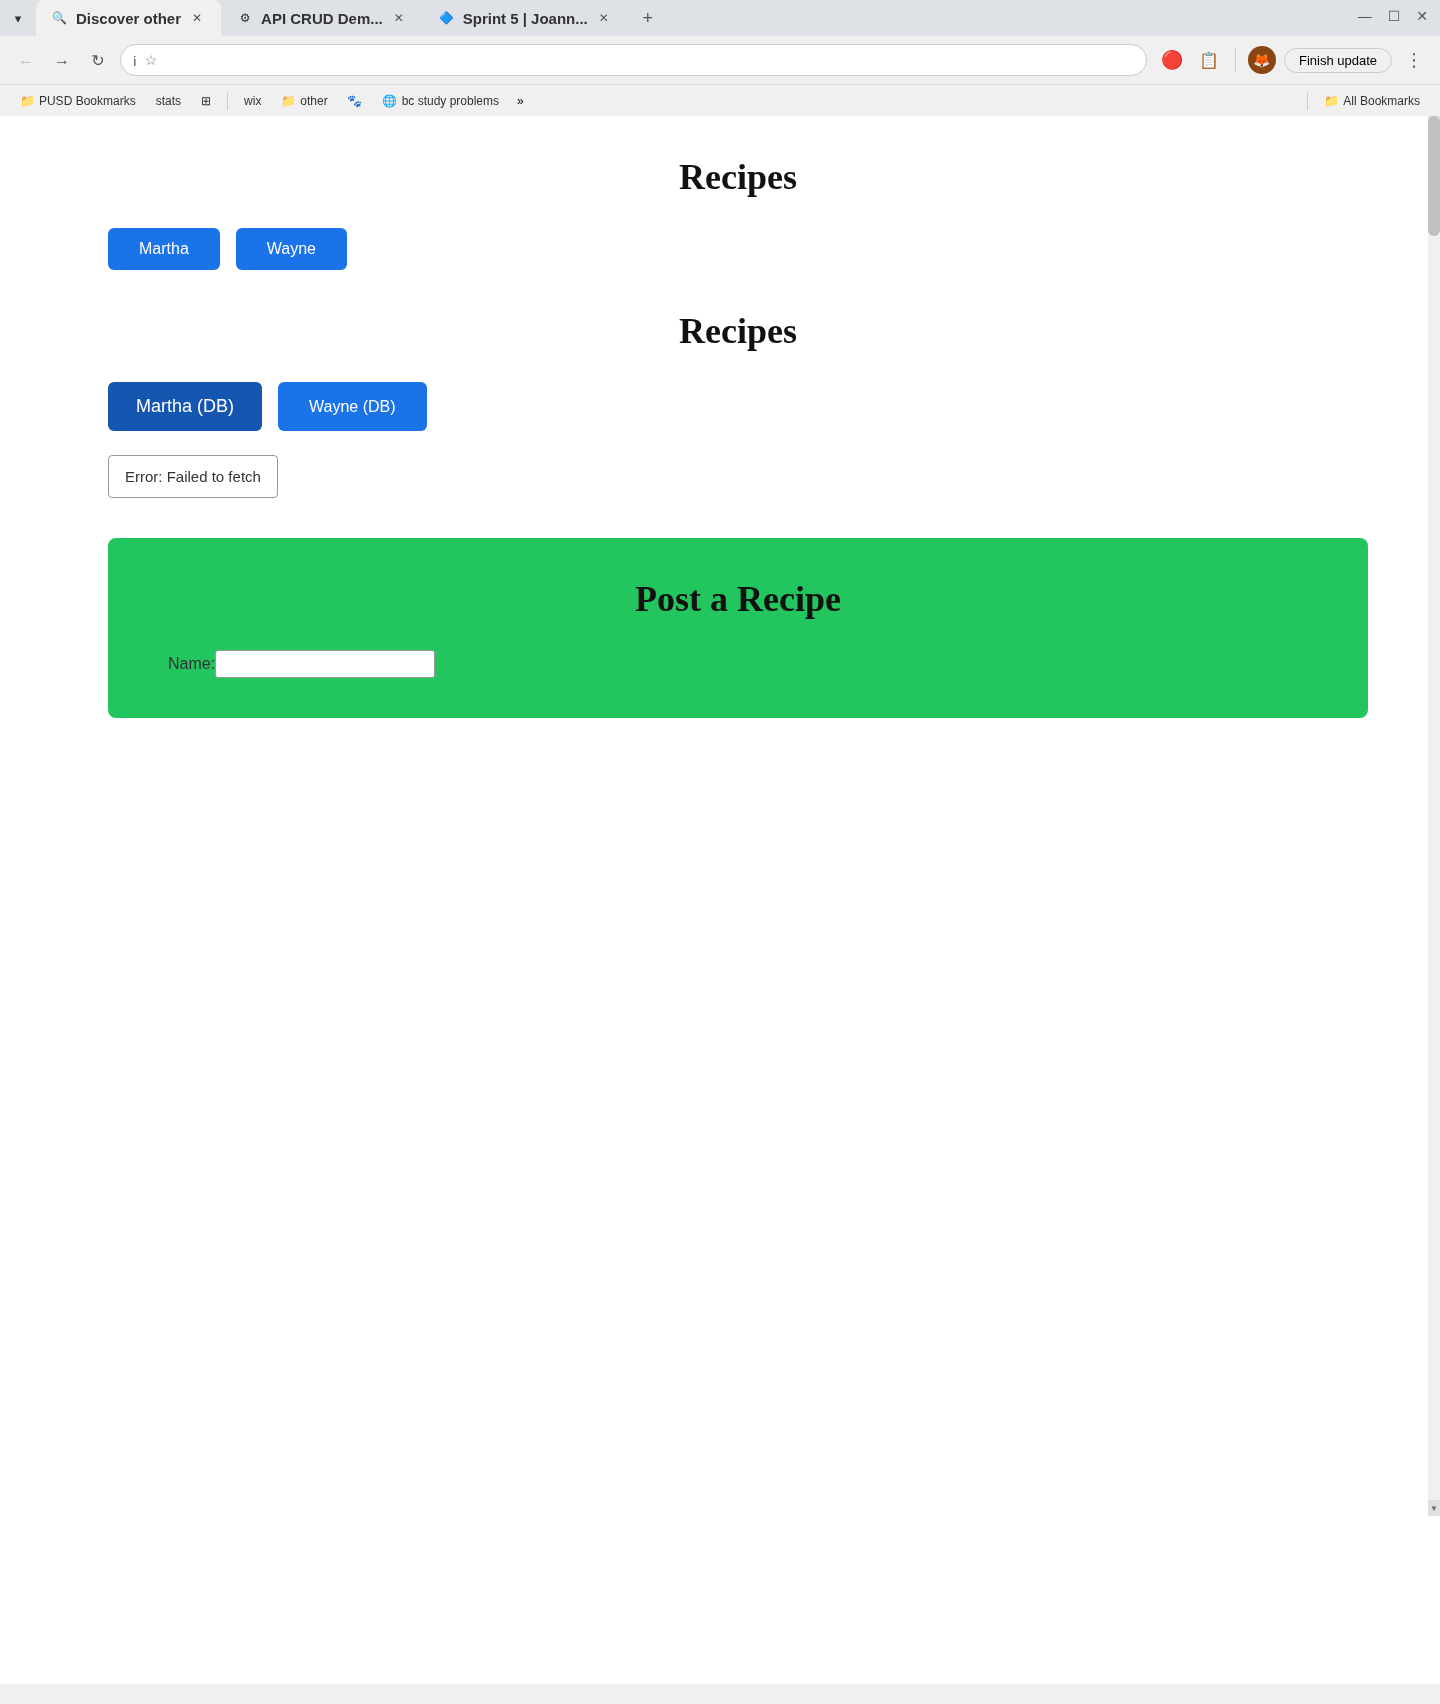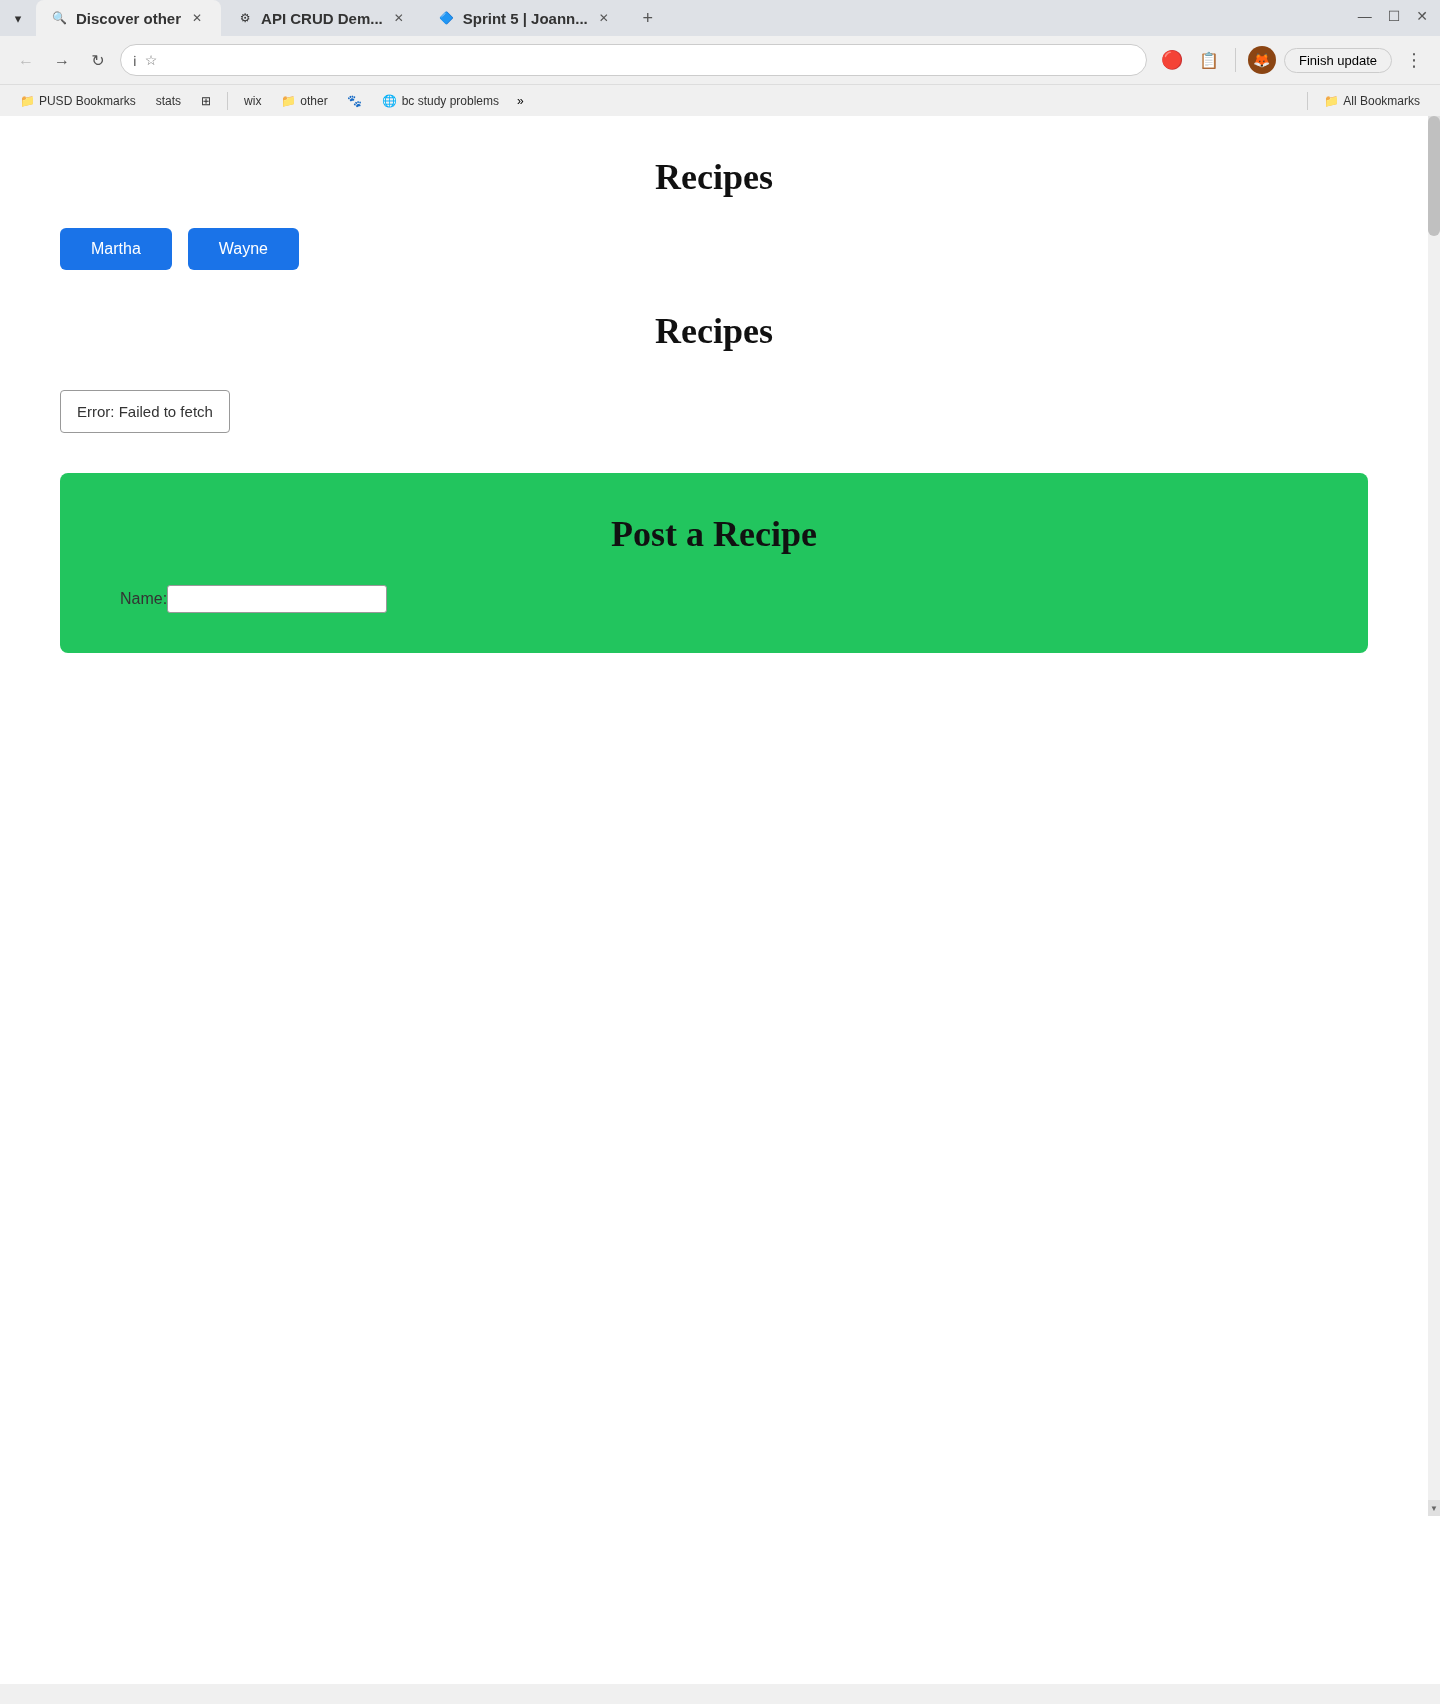--- a/index.html
+++ b/index.html
@@ -468,32 +468,36 @@
 
 <div class="page-wrapper">
   <div style="position:relative; width:100%;">
 
     <div class="scrollbar">
       <div class="scroll-arrow-up">▲</div>
       <div class="scrollbar-thumb"></div>
       <div class="scroll-arrow-down">▼</div>
     </div>
 
-    <div class="page-content" style="margin-right: 12px;">
+    <div class="page-content" style="margin-right: 12px; margin-left: 48px;">
 
       <div class="section">
         <h1 class="section-title">Recipes</h1>
         <div class="button-row">
           <button class="recipe-btn">Martha</button>
           <button class="recipe-btn">Wayne</button>
         </div>
       </div>
 
       <div class="section">
         <h1 class="section-title">Recipes</h1>
+        <div class="button-row">
+          <button class="recipe-btn-dark">Martha (DB)</button>
+          <button class="recipe-btn">Wayne (DB)</button>
+        </div>
         <div class="error-box">Error: Failed to fetch</div>
       </div>
 
       <div class="post-section">
         <h1 class="section-title">Post a Recipe</h1>
         <div class="form-row">
           <label class="form-label">Name:</label>
           <input class="form-input" type="text" style="">
         </div>
       </div>

